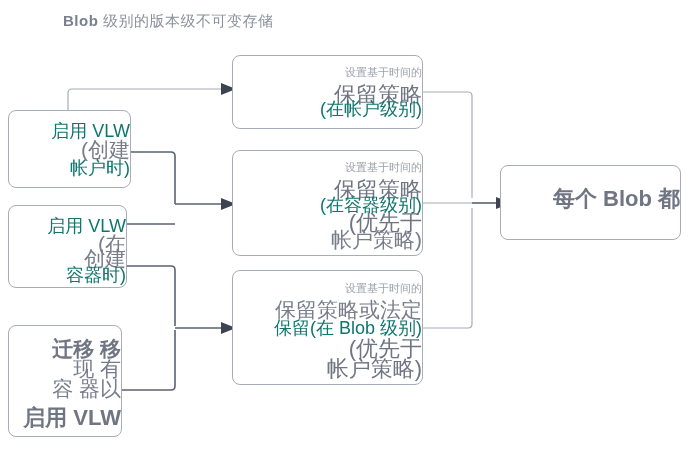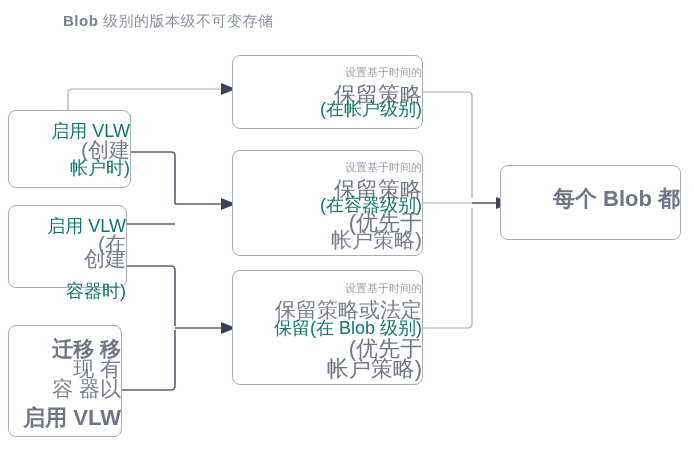--- a/index.html
+++ b/index.html
@@ -91,21 +91,21 @@
   <div class="box" style="left:8px;top:110px;width:123px;height:78px;">
     <div class="tl t-md" style="top:11px;">启用 VLW</div>
     <div class="tl t-lg" style="top:28px;left:-12px;">(创建</div>
     <div class="tl t-md" style="top:48px;left:14px;">帐户时)</div>
   </div>
 
   <div class="box" style="left:8px;top:205px;width:119px;height:83px;">
     <div class="tl t-md" style="top:11px;">启用 VLW</div>
     <div class="tl t-lg" style="top:27px;left:18px;">(在</div>
     <div class="tl t-lg" style="top:42px;left:-2px;">创建</div>
-    <div class="tl t-md" style="top:60px;left:6px;margin-top:16px;">容器时)</div>
+    <div class="tl t-md" style="top:60px;left:6px;">容器时)</div>
   </div>
 
   <div class="box" style="left:8px;top:325px;width:114px;height:112px;">
     <div class="tl t-lg" style="top:12px;font-weight:bold;color:#6f7583;">迁移 移</div>
     <div class="tl t-lg" style="top:32px;left:8px;">现 有</div>
     <div class="tl t-lg" style="top:52px;left:-14px;">容 器以</div>
     <div class="tl t-xl" style="top:80px;font-weight:bold;color:#6f7583;">启用 VLW</div>
   </div>
 
   <div class="box" style="left:232px;top:55px;width:191px;height:74px;">

